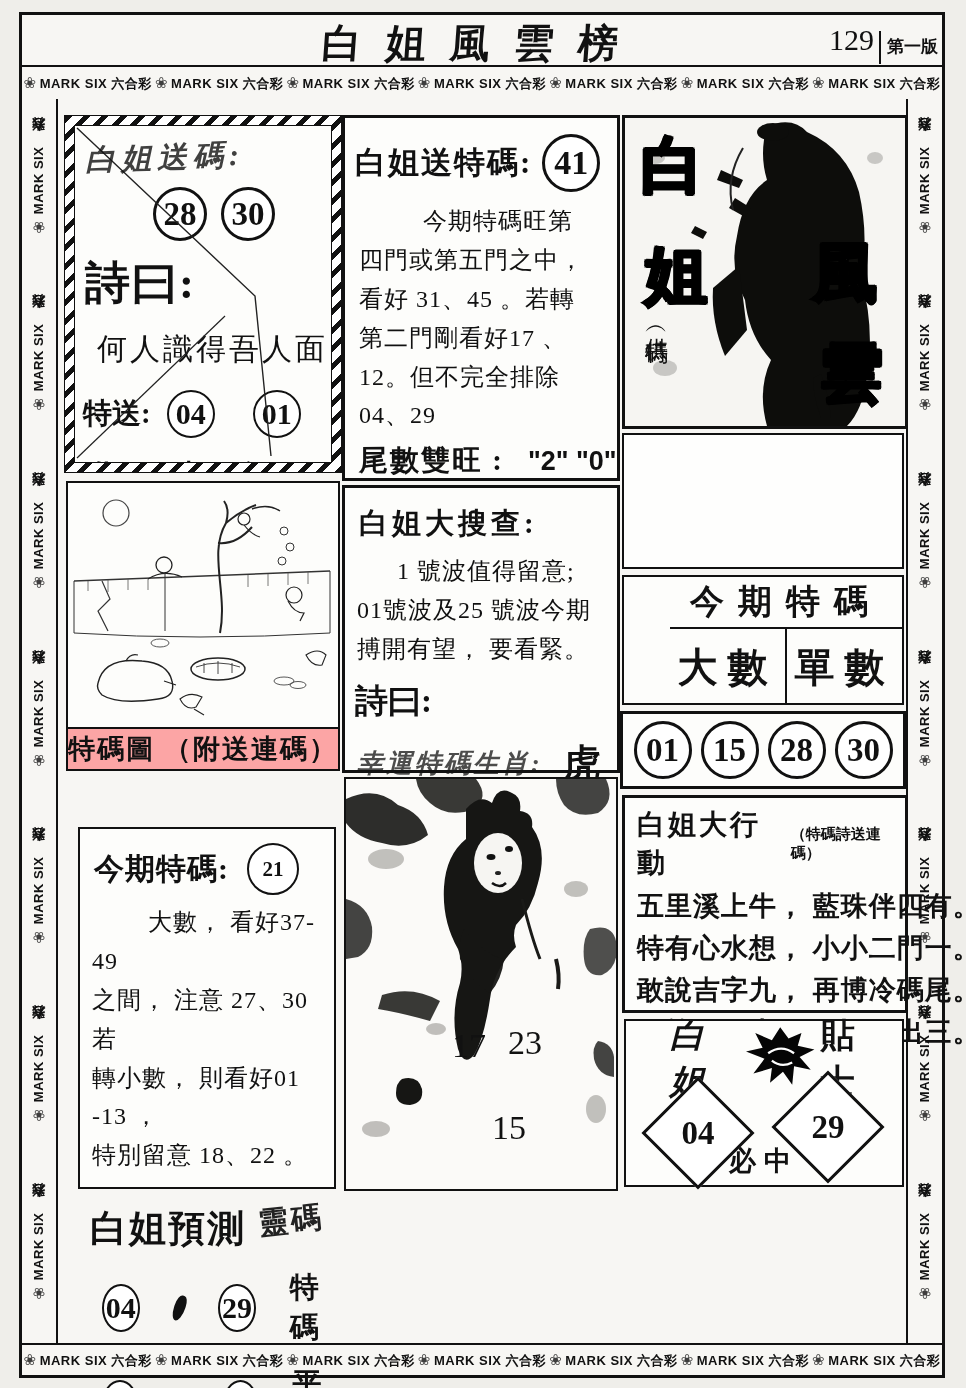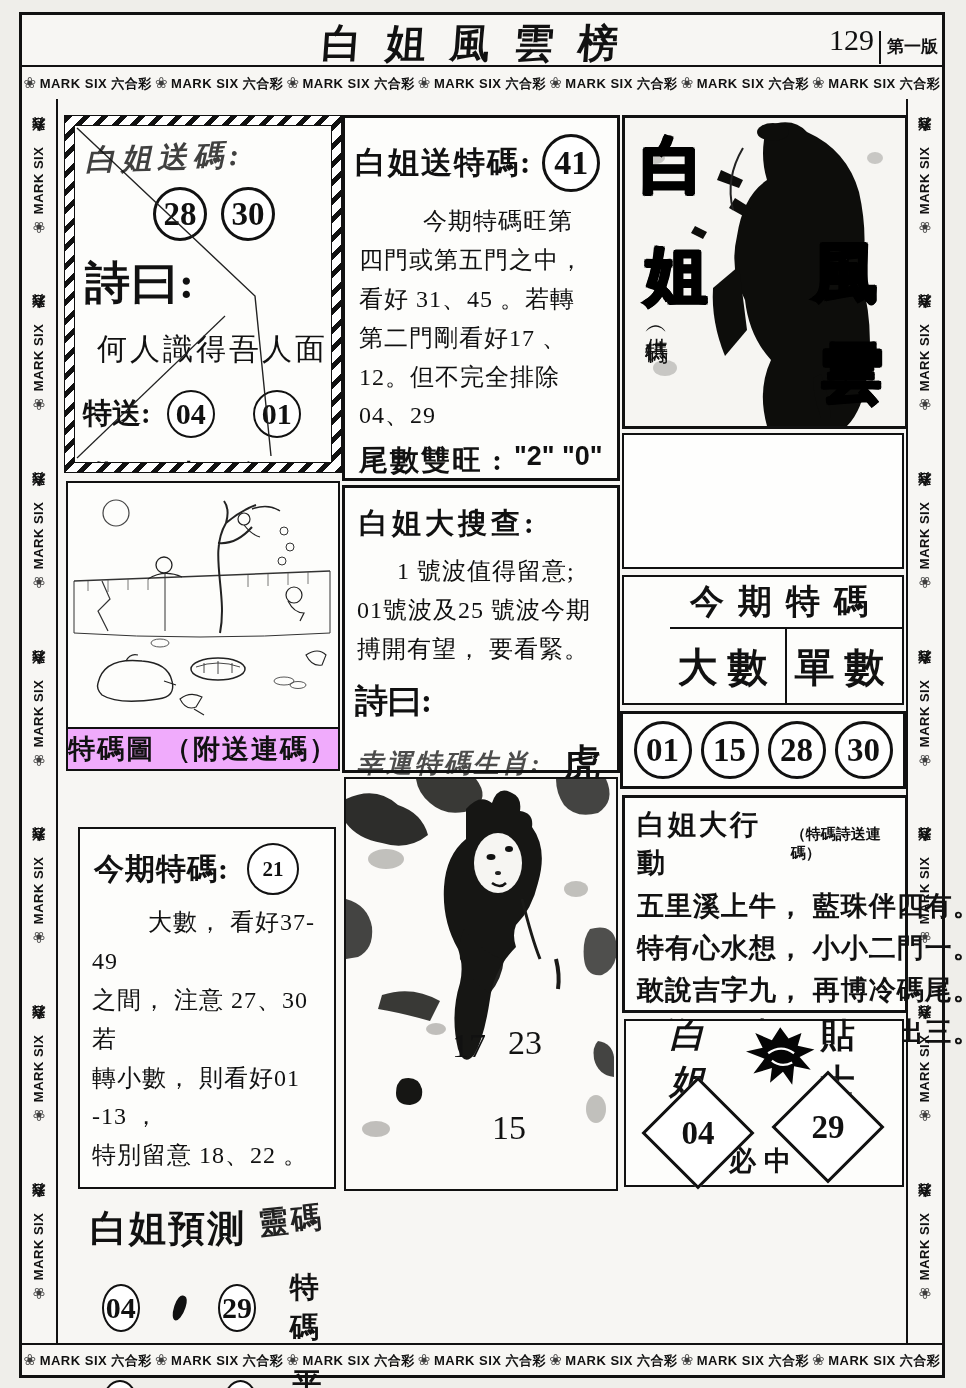--- a/index.html
+++ b/index.html
@@ -54,21 +54,21 @@
   .a-row{font-size:29px;font-weight:bold;}
 
   
   .hdr{font-size:30px;font-weight:bold;letter-spacing:2px;}
   .body-txt{font-size:24px;line-height:1.62;white-space:pre-line;letter-spacing:1px;}
   .quote-v{font-size:27px;font-weight:bold;font-family:"Liberation Sans","DejaVu Sans",sans-serif;}
 
   
   .caption-row{position:absolute;left:0;right:0;bottom:0;height:40px;border-top:2px solid #111;
                display:flex;align-items:center;justify-content:center;
-               font-size:27px;font-weight:bold;letter-spacing:2px;background:#f0abfc;}
+               font-size:27px;font-weight:bold;letter-spacing:2px;background:#fca5a5;}
 
   
   .outline-char{color:#fff;-webkit-text-stroke:3px #000;
                 text-shadow:2px 0 #000,-2px 0 #000,0 2px #000,0 -2px #000;}
   .v-note{writing-mode:vertical-rl;font-size:23px;letter-spacing:2px;}
   .cur-hdr{font-size:34px;font-weight:bold;letter-spacing:14px;text-align:center;}
   .cur-cell{font-size:40px;font-weight:bold;letter-spacing:10px;display:flex;
             align-items:center;justify-content:center;}
   .poem-line{font-size:27px;font-weight:bold;letter-spacing:1px;line-height:1.55;white-space:nowrap;}
   .diamond{position:absolute;width:74px;height:74px;border:3px solid #111;background:#fff;
@@ -218,21 +218,21 @@
     <div style="display:flex;align-items:center;gap:10px;margin:16px 0 0 10px;">
       <span class="hdr" style="font-size:31px;">白姐送特碼:</span>
       <span class="circ c56">41</span>
     </div>
     <div class="body-txt" style="margin:10px 14px 0 14px;text-indent:64px;">今期特碼旺第
 四門或第五門之中，
 看好 31、45 。若轉
 第二門剛看好17 、
 12。但不完全排除
 04、29</div>
-    <div style="display:flex;align-items:flex-start;gap:10px;margin:6px 0 0 14px;">
+    <div style="display:flex;align-items:center;gap:24px;margin:6px 0 0 14px;">
       <span class="hdr" style="font-size:29px;">尾數雙旺 :</span>
       <span class="quote-v">"2" "0"</span>
     </div>
     <div style="display:flex;align-items:baseline;gap:10px;margin:6px 0 0 96px;">
       <span class="hdr" style="font-size:29px;">單旺 :</span>
       <span class="quote-v">"1" "9"</span>
     </div>
   </div>
 
   <div class="box" style="left:320px;top:470px;width:278px;height:288px;">

